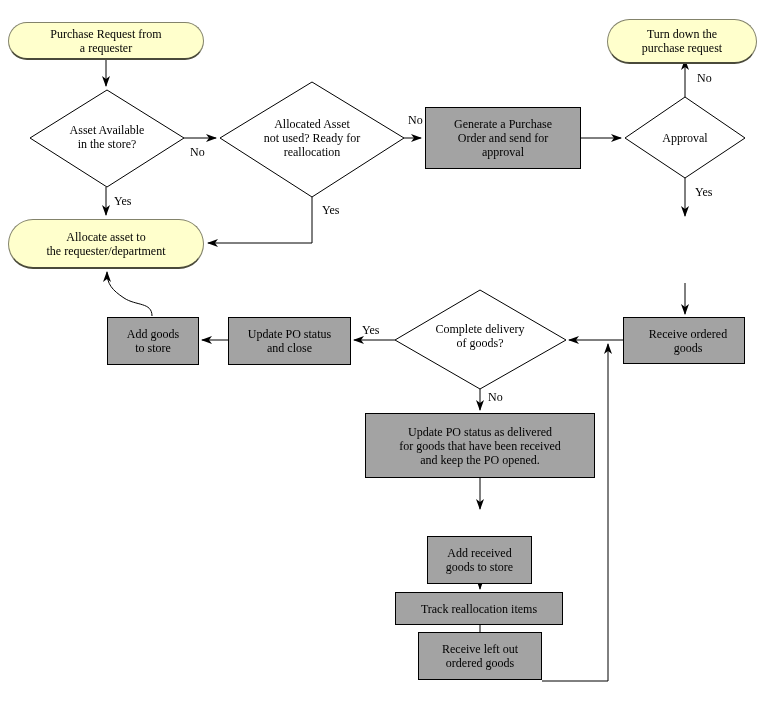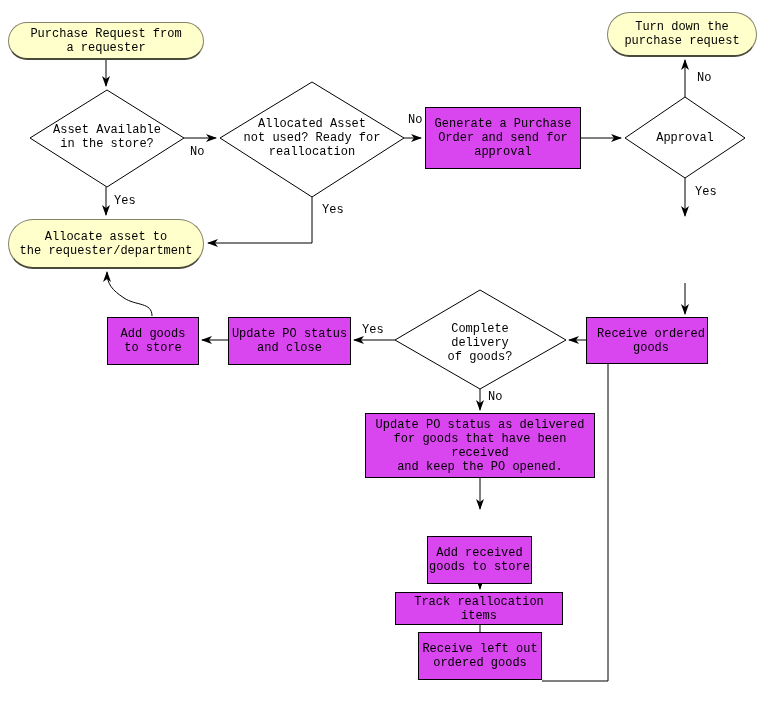--- a/index.html
+++ b/index.html
@@ -1,28 +1,28 @@
 <!DOCTYPE html>
 <html><head>
 <meta charset="utf-8">
 <style>
   html,body{margin:0;padding:0;background:#fff;}
   .canvas{
     position:relative;width:775px;height:713px;background:#FFFFFF;
-    font-family:Liberation Mono, monospace;font-size:12px;color:#000;
+    font-family:Liberation Serif, serif;font-size:12px;color:#000;
     overflow:hidden;
     border-radius:16px;
   }
   .layer{position:absolute;left:0;top:0;width:775px;height:713px;}
   .node{
     position:absolute;display:flex;align-items:center;justify-content:center;
     text-align:center;box-sizing:border-box;line-height:14px;
     white-space:pre-line;
   }
-  .process{background:#d946ef;border:1px solid #000000;}
+  .process{background:#a3a3a3;border:1px solid #000000;}
   .terminator{
     background:#FFFFCC;
     border:1px solid #83836B;
     border-bottom:2px solid #4A4A3A;
     border-radius:999px;
   }
   .dtext{
     position:absolute;text-align:center;line-height:14px;white-space:pre-line;
   }
   .elabel{position:absolute;line-height:13px;text-align:right;}
@@ -62,29 +62,29 @@
       <path d="M480,389 L480,410" marker-end="url(#arrow)"></path>
       <path d="M480,478 L480,509" marker-end="url(#arrow)"></path>
       <path d="M480,560 L480,589" marker-end="url(#arrow)"></path>
       <path d="M480,625 L480,654" marker-end="url(#arrow)"></path>
       <path d="M542,681 L608,681 L608,344" marker-end="url(#arrow)"></path>
     </g>
   </svg>
 
   <div class="node terminator" style="left:8px;top:22px;width:196px;height:38px;">Purchase Request from
 a requester</div>
-  <div class="node terminator" style="left:607px;top:12px;width:150px;height:45px;text-align:center;">Turn down the
+  <div class="node terminator" style="left:607px;top:19px;width:150px;height:45px;text-align:center;">Turn down the
 purchase request</div>
   <div class="node terminator" style="left:8px;top:219px;width:196px;height:50px;">Allocate asset to
 the requester/department</div>
 
   <div class="node process" style="left:425px;top:107px;width:156px;height:62px;">Generate a Purchase
 Order and send for
 approval</div>
-  <div class="node process" style="left:586px;top:317px;width:122px;height:47px;padding-left:8px;">Receive ordered
+  <div class="node process" style="left:623px;top:317px;width:122px;height:47px;padding-left:8px;">Receive ordered
 goods</div>
   <div class="node process" style="left:107px;top:317px;width:92px;height:48px;">Add goods
 to store</div>
   <div class="node process" style="left:228px;top:317px;width:123px;height:48px;">Update PO status
 and close</div>
   <div class="node process" style="left:365px;top:413px;width:230px;height:65px;">Update PO status as delivered
 for goods that have been received
 and keep the PO opened.</div>
   <div class="node process" style="left:427px;top:512px;width:105px;height:48px;margin-top:24px;">Add received
 goods to store</div>

